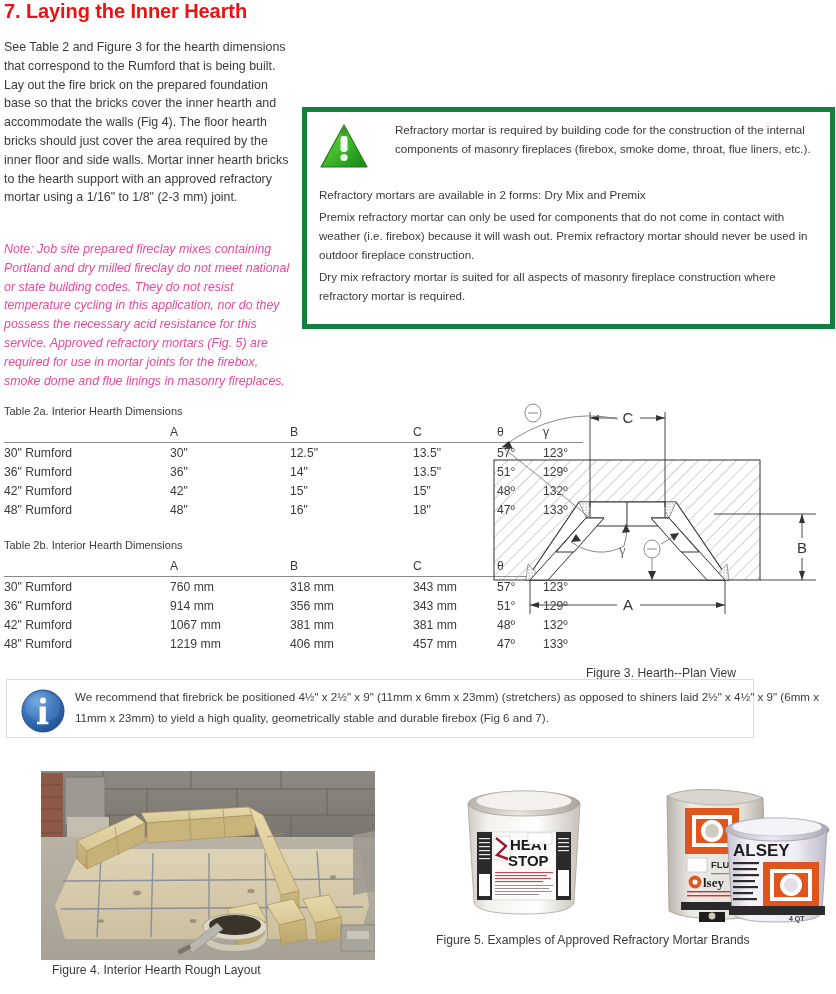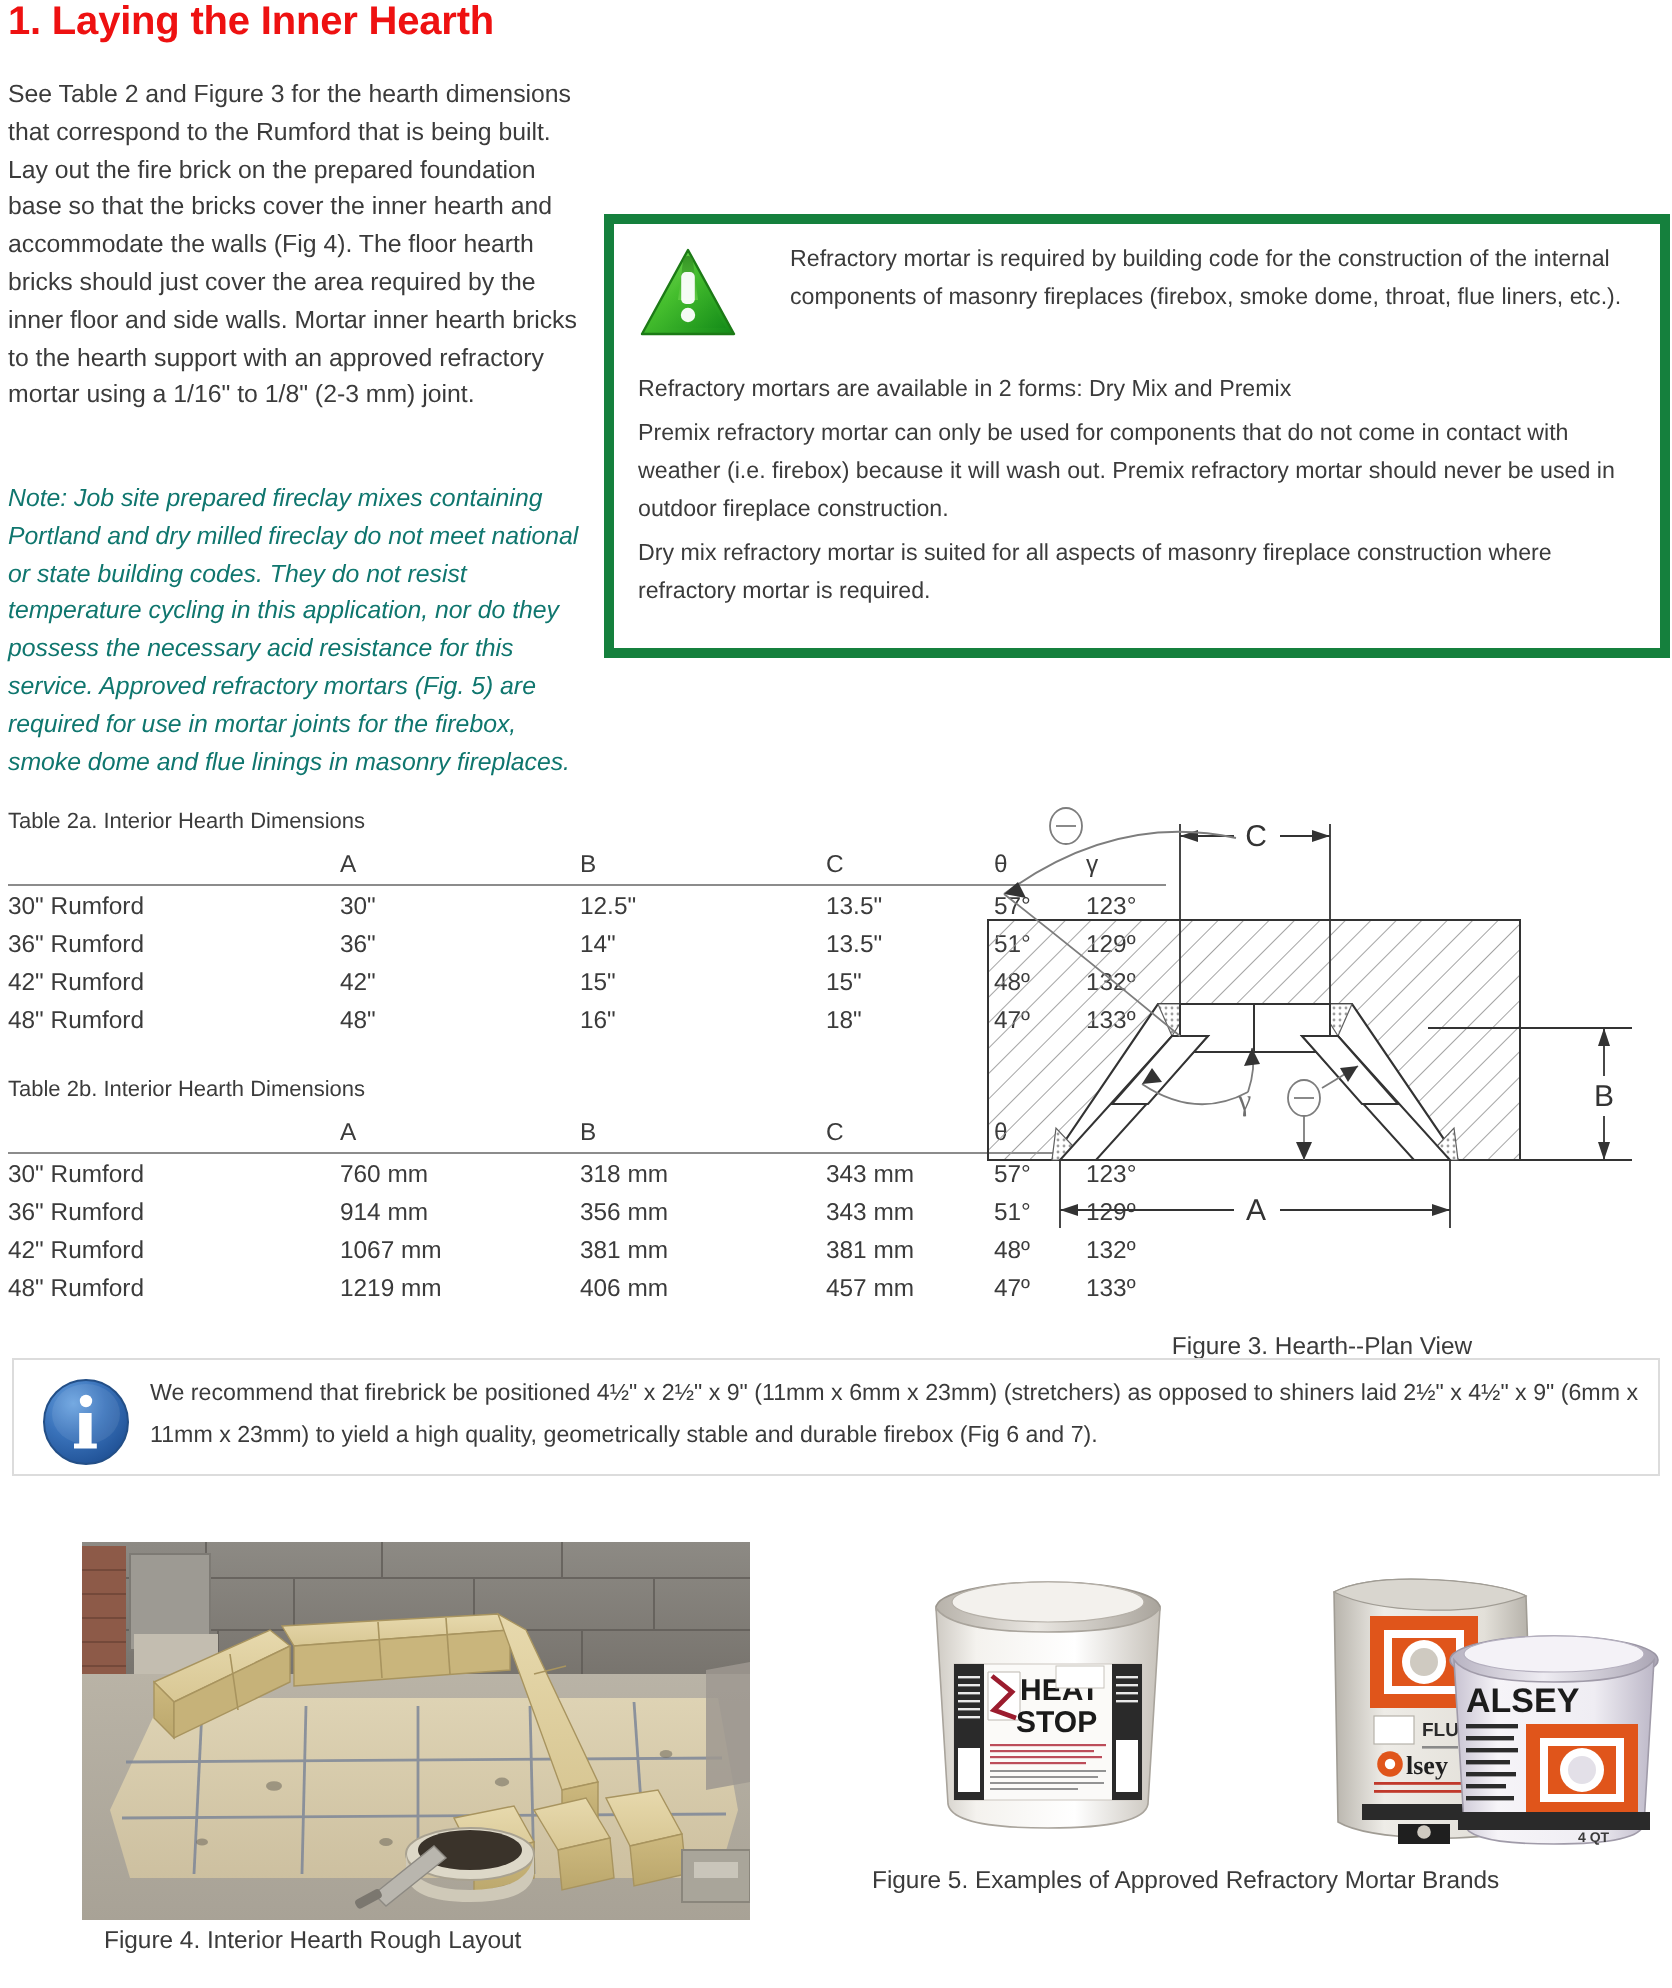--- a/index.html
+++ b/index.html
@@ -36,21 +36,21 @@
     line-height: 18.8px;
     color: #3b3b3b;
   }
   #note-para {
     position: absolute;
     left: 4px; top: 240px;
     width: 290px;
     font-size: 12.4px;
     line-height: 18.8px;
     font-style: italic;
-    color: #0f766e;
+    color: #ec4899;
   }
 
   
   #warning-box {
     position: absolute;
     left: 302px; top: 107px;
     width: 533px;
     height: 222px;
     border: 5px solid #15803d;
     box-sizing: border-box;
@@ -130,21 +130,21 @@
     width: 350px;
     text-align: center;
     font-size: 12.2px;
     color: #3b3b3b;
   }
 
   
   #info-box {
     position: absolute;
     left: 6px; top: 679px;
-    width: 824px;
+    width: 748px;
     height: 59px;
     border: 1px solid #dcdcdc;
     box-sizing: border-box;
     background: #ffffff;
   }
   #info-text {
     position: absolute;
     left: 68px; top: 6px;
     width: 744px;
     font-size: 11.6px;
@@ -189,21 +189,21 @@
     font-size: 12.2px;
     color: #3b3b3b;
   }
   svg { display: block; }
 </style>
 </head>
 <body>
 
 <div class="page">
 
-  <div id="heading">1. Laying the Inner Hearth</div>
+  <div id="heading">7. Laying the Inner Hearth</div>
 
   <div id="intro-para">See Table 2 and Figure 3 for the hearth dimensions that correspond to the Rumford that is being built.  Lay out the fire brick on the prepared foundation base so that the bricks cover the inner hearth and accommodate the walls (Fig 4).  The floor hearth bricks should just cover the area required by the inner floor and side walls.   Mortar inner hearth bricks to the hearth support with an approved refractory mortar using a 1/16" to 1/8" (2-3 mm) joint.</div>
   <div id="note-para">Note: Job site prepared fireclay mixes containing Portland and dry milled fireclay do not meet national or state building codes. They do not resist temperature cycling in this application, nor do they possess the necessary acid resistance for this service.  Approved refractory mortars (Fig. 5) are required for use in mortar joints for the firebox, smoke dome and flue linings in masonry fireplaces.</div>
 
   <div id="warning-box">
     <div id="warning-inner">
       <div class="warn-icon-wrap">
         <svg width="50" height="46" viewBox="0 0 50 46">
           <defs>
             <linearGradient id="gwarn" x1="0" y1="0" x2="1" y2="1">

